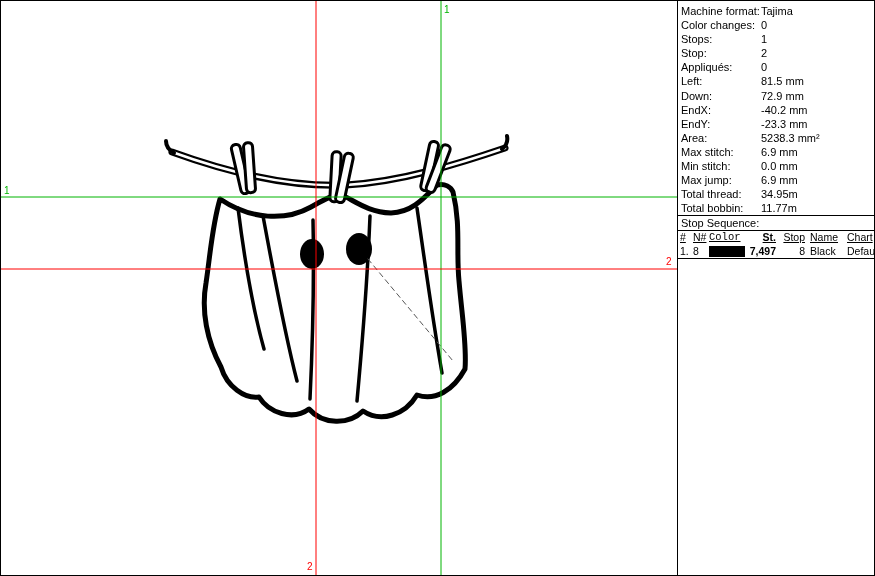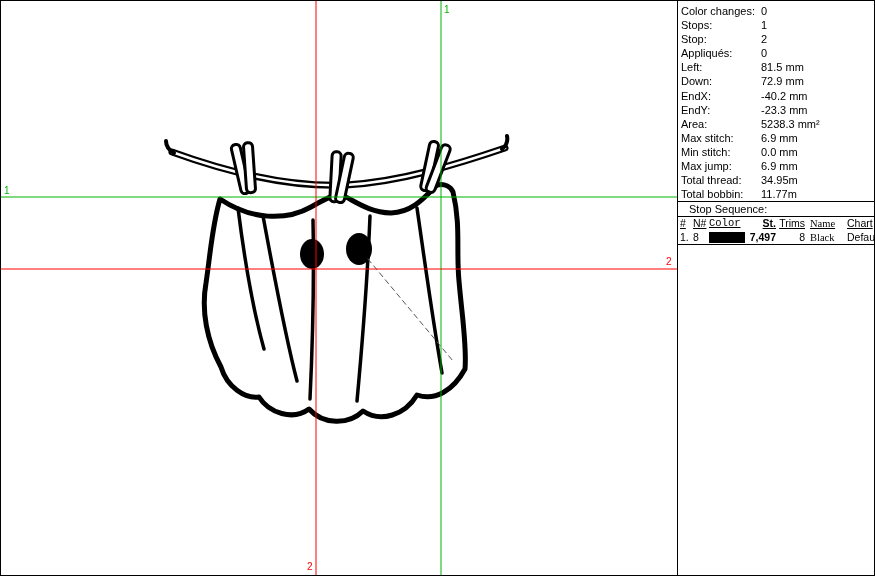--- a/index.html
+++ b/index.html
@@ -14,29 +14,29 @@
 
   .panel{
     position:absolute;top:0;left:676px;width:197px;height:574px;
     border-left:1px solid #000;font-size:11px;background:#fff;
   }
   .info-rows{padding-top:3px;}
   .info-row{display:flex;height:14.1px;line-height:14.1px;white-space:nowrap;}
   .info-label{flex:0 0 80px;padding-left:3px;}
   .info-value{flex:1 1 auto;}
   .hr{border-top:1px solid #000;height:0;}
-  .stop-title{height:14px;line-height:14px;padding-left:3px;margin-left:8px;}
+  .stop-title{height:14px;line-height:14px;padding-left:3px;}
   .seq-header,.seq-row{display:flex;height:13.5px;line-height:13.5px;font-size:10.5px;padding-left:2px;white-space:nowrap;}
   .th{text-decoration:underline;}
   .w-num{flex:0 0 13px;}
   .w-n{flex:0 0 16px;}
   .w-color{flex:0 0 37px;font-family:Liberation Mono, monospace;}
   .w-st{flex:0 0 30px;text-align:right;font-weight:bold;}
   .w-code{flex:0 0 29px;text-align:right;}
-  .w-name{flex:0 0 34px;padding-left:5px;font-family:Liberation Serif, serif;}
+  .w-name{flex:0 0 34px;padding-left:5px;}
   .w-chart{flex:0 0 32px;padding-left:3px;}
   .swatch{display:inline-block;width:34px;height:9px;border:1px solid #000;vertical-align:middle;margin-top:1px;}
 </style>
 </head>
 <body>
 
 <div class="window">
 
   <div class="canvas-wrap">
     <svg class="canvas-svg" viewBox="0 0 676 574" width="676" height="574" xmlns="http://www.w3.org/2000/svg">
@@ -100,20 +100,24 @@
       <text class="guide-label" x="3" y="193" fill="#00b400">1</text>
       <text class="guide-label" x="665" y="264" fill="#ff0000">2</text>
       <text class="guide-label" x="306" y="569" fill="#ff0000">2</text>
     </svg>
   </div>
 
   <div class="panel">
 
     <div class="info-rows">
 
+    <div class="info-row">
+          <span class="info-label">Machine format:</span>
+          <span class="info-value">Tajima</span>
+        </div>
         <div class="info-row">
           <span class="info-label">Color changes:</span>
           <span class="info-value">0</span>
         </div>
         <div class="info-row">
           <span class="info-label">Stops:</span>
           <span class="info-value">1</span>
         </div>
         <div class="info-row">
           <span class="info-label">Stop:</span>
@@ -170,21 +174,21 @@
     <div class="stop-title">Stop Sequence:</div>
 
     <div class="hr"></div>
 
     <div class="seq-header">
 
     <span class="th w-num">#</span>
         <span class="th w-n">N#</span>
         <span class="th w-color">Color</span>
         <span class="th w-st">St.</span>
-        <span class="th w-code">Trims</span>
+        <span class="th w-code">Stop</span>
         <span class="th w-name">Name</span>
         <span class="th w-chart">Chart</span>
       </div>
 
     <div>
 
     <div class="seq-row">
           <span class="w-num">1.</span>
           <span class="w-n">8</span>
           <span class="w-color"><span class="swatch" style="background: rgb(0, 0, 0);"></span></span>

